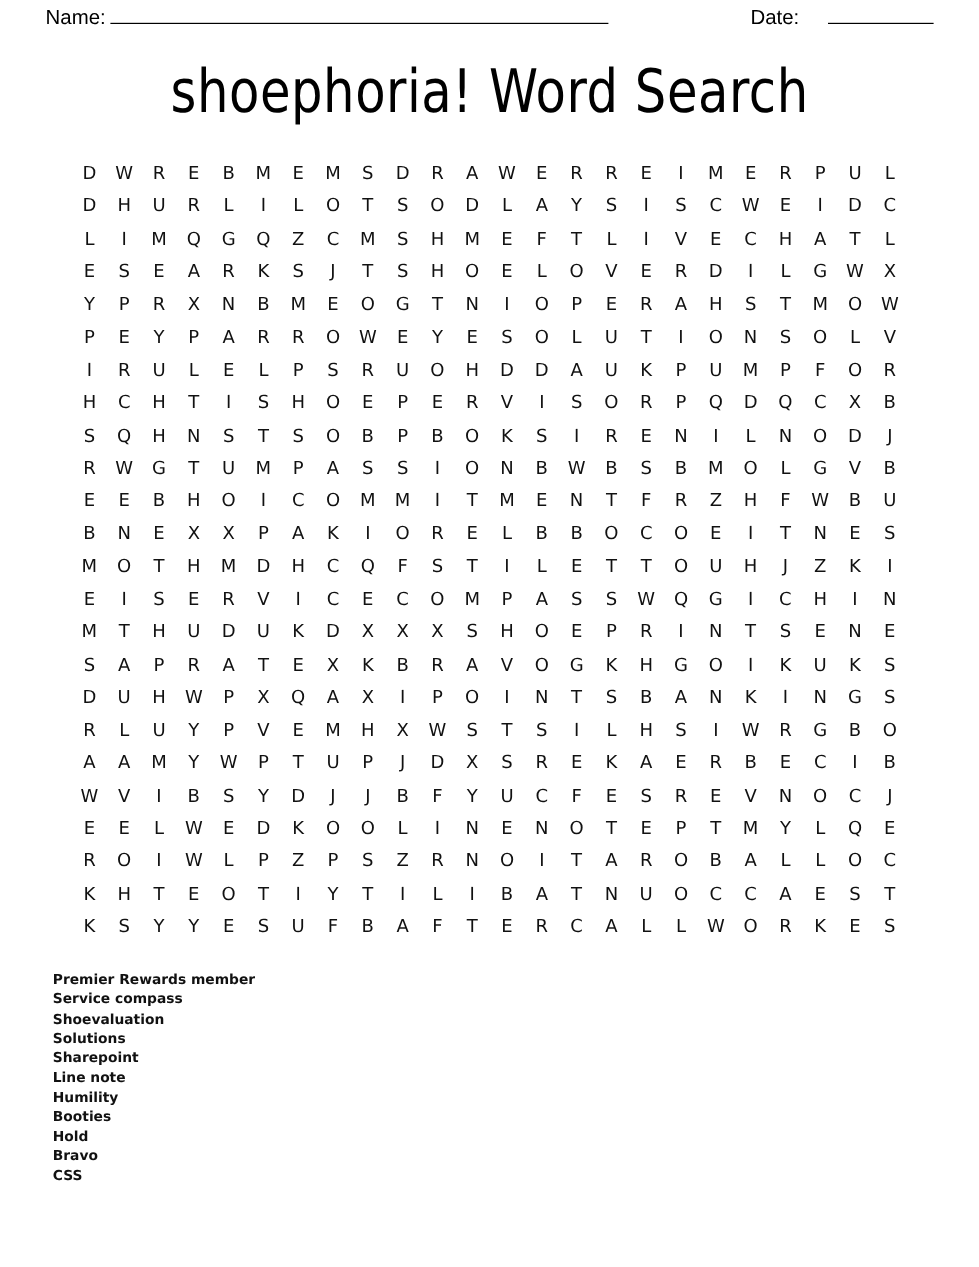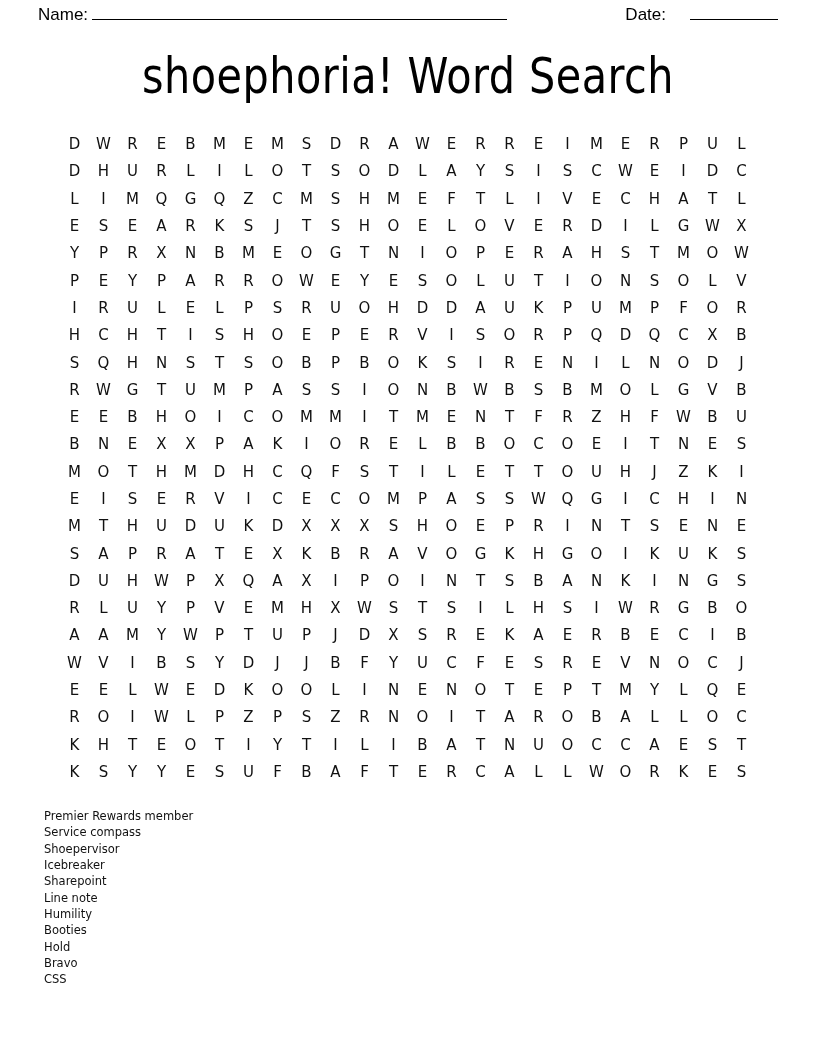--- a/index.html
+++ b/index.html
@@ -81,20 +81,21 @@
     color: #111;
   }
 
   
   .word-list {
     display: flex;
     margin: 22px 0 0 0;
     padding: 0 40px 0 44px;
     box-sizing: border-box;
     width: 708px;
+    font-weight: bold;
   }
   .word-col {
     width: 25%;
     box-sizing: border-box;
     padding-right: 8px;
   }
   .word-col ul {
     list-style: none;
     margin: 0;
     padding: 0;
@@ -752,22 +753,22 @@
         </tr>
       </tbody>
   </table>
 </div>
 
 <div class="word-list">
     <div class="word-col">
       <ul>
         <li>Premier Rewards member</li>
         <li>Service compass</li>
-        <li>Shoepervisor</li>
-        <li>Icebreaker</li>
+        <li>Shoevaluation</li>
+        <li>Solutions</li>
         <li>Sharepoint</li>
         <li>Line note</li>
         <li>Humility</li>
         <li>Booties</li>
         <li>Hold</li>
         <li>Bravo</li>
         <li>CSS</li>
       </ul>
     </div>
   </div>

